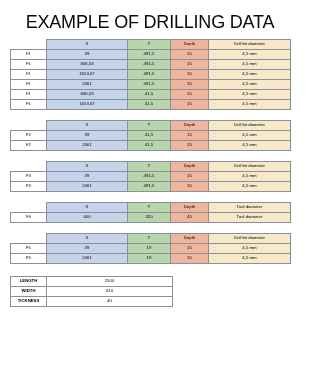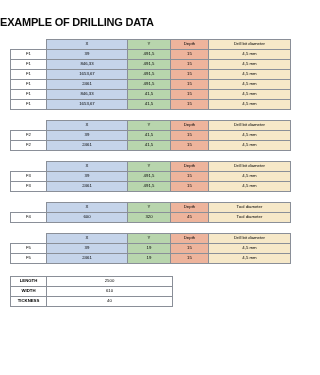--- a/index.html
+++ b/index.html
@@ -10,23 +10,23 @@
   body {
     width: 300px;
     height: 375px;
     overflow: hidden;
     font-family: "Liberation Sans", sans-serif;
     color: #000000;
     position: relative;
   }
 
   #page-title {
-    text-align: left;
-    font-size: 11px;
-    font-weight: bold;
+    text-align: center;
+    font-size: 18px;
+    font-weight: normal;
     letter-spacing: -0.2px;
     margin: 0;
     padding-top: 13px;
     line-height: 18px;
     color: #0a0a0a;
   }
 
   .tables-area {
     padding-top: 8px;
   }

